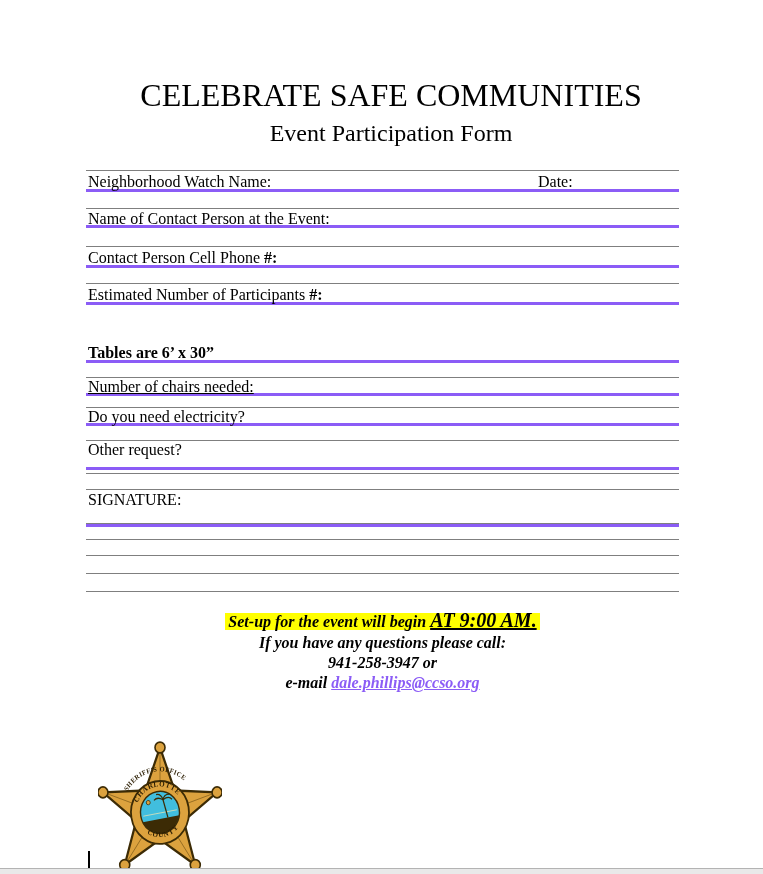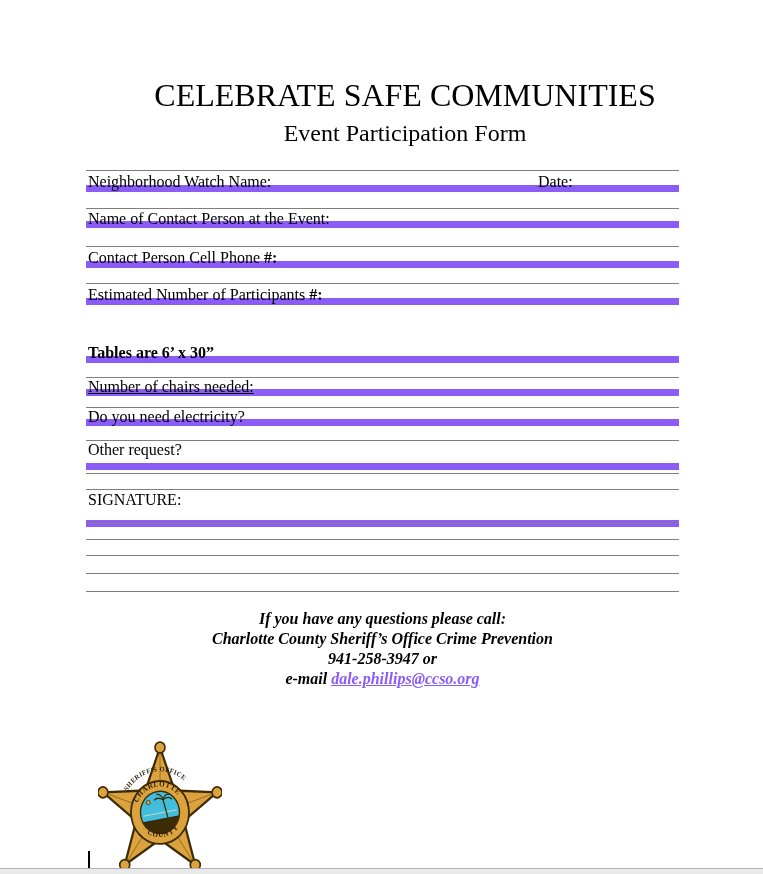--- a/index.html
+++ b/index.html
@@ -1,24 +1,24 @@
 <!DOCTYPE html>
 <html><head>
 <meta charset="utf-8">
 <style>
   html,body{margin:0;padding:0;background:#fff;}
   #page{position:relative;width:763px;height:874px;background:#fff;overflow:hidden;
         font-family:"Liberation Serif","DejaVu Serif",serif;color:#000;}
   
-  .title-wrap{position:absolute;left:110px;top:76px;width:590px;text-align:center;}
+  .title-wrap{position:absolute;left:96px;top:76px;width:590px;text-align:center;}
   .title-line1{font-size:32px;line-height:38px;white-space:nowrap;}
   .title-line2{font-size:24px;line-height:38px;white-space:nowrap;}
   
   .frow{position:absolute;left:86px;width:593px;box-sizing:border-box;
-        border-top:1px solid #7f7f7f;border-bottom:7px solid #8b5cf6;
+        border-top:1px solid #7f7f7f;border-bottom:3px solid #8b5cf6;
         font-size:16px;padding-left:2px;}
   .frow .lbl{display:inline;}
   .rule{position:absolute;left:86px;width:593px;height:0;border-top:1px solid #7f7f7f;}
   .bsegment{font-weight:bold;}
   .date-lbl{position:absolute;left:452px;top:0;}
   .tables-divider{position:absolute;left:518px;top:0;bottom:0;width:0;border-left:1px solid #7f7f7f;}
   
   .footer{position:absolute;left:86px;top:609px;width:593px;text-align:center;
           font-weight:bold;font-style:italic;font-size:16px;}
   .fline{line-height:20px;}
@@ -84,22 +84,24 @@
     <span class="lbl">SIGNATURE:</span>
   </div>
 
   <div class="rule" style="top:523px;"></div>
   <div class="rule" style="top:539px;"></div>
   <div class="rule" style="top:555px;"></div>
   <div class="rule" style="top:573px;"></div>
   <div class="rule" style="top:591px;"></div>
 
   <div class="footer">
+    <div class="fline fline-first">
+      <span class="hl"><span>Set-up for the event will begin </span><span class="hl-big">AT 9:00 AM.</span></span>
+    </div>
     <div class="fline">If you have any questions please call:</div>
-    <div class="fline">Charlotte County Sheriff’s Office Crime Prevention</div>
     <div class="fline">941-258-3947 or</div>
     <div class="fline">
       <span>e-mail </span><a class="email-link">dale.phillips@ccso.org</a>
     </div>
   </div>
 
   <div class="badge">
     <svg width="124" height="131" viewBox="0 0 124 121" preserveAspectRatio="none">
 
       <path d="M62,6 L76.69,45.77 L119.06,47.46 L85.78,73.73 L97.27,114.54 L62,91 L26.73,114.54 L38.22,73.73 L4.94,47.46 L47.31,45.77 Z" fill="#DCA23E" stroke="#3c2b05" stroke-width="2.2" stroke-linejoin="round"></path>

